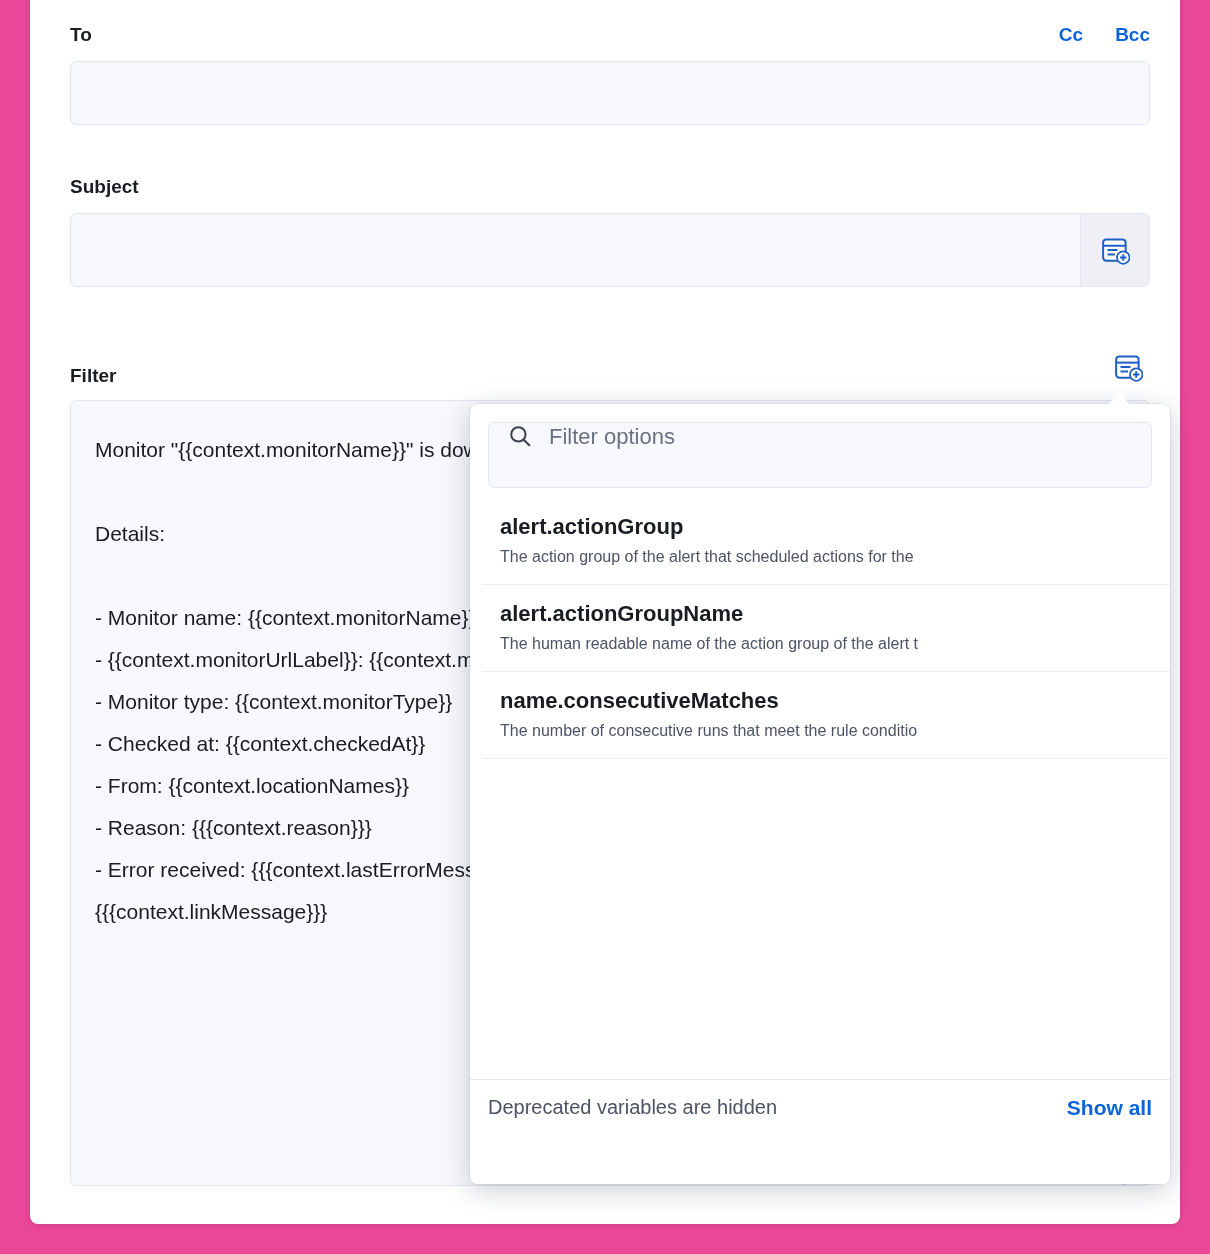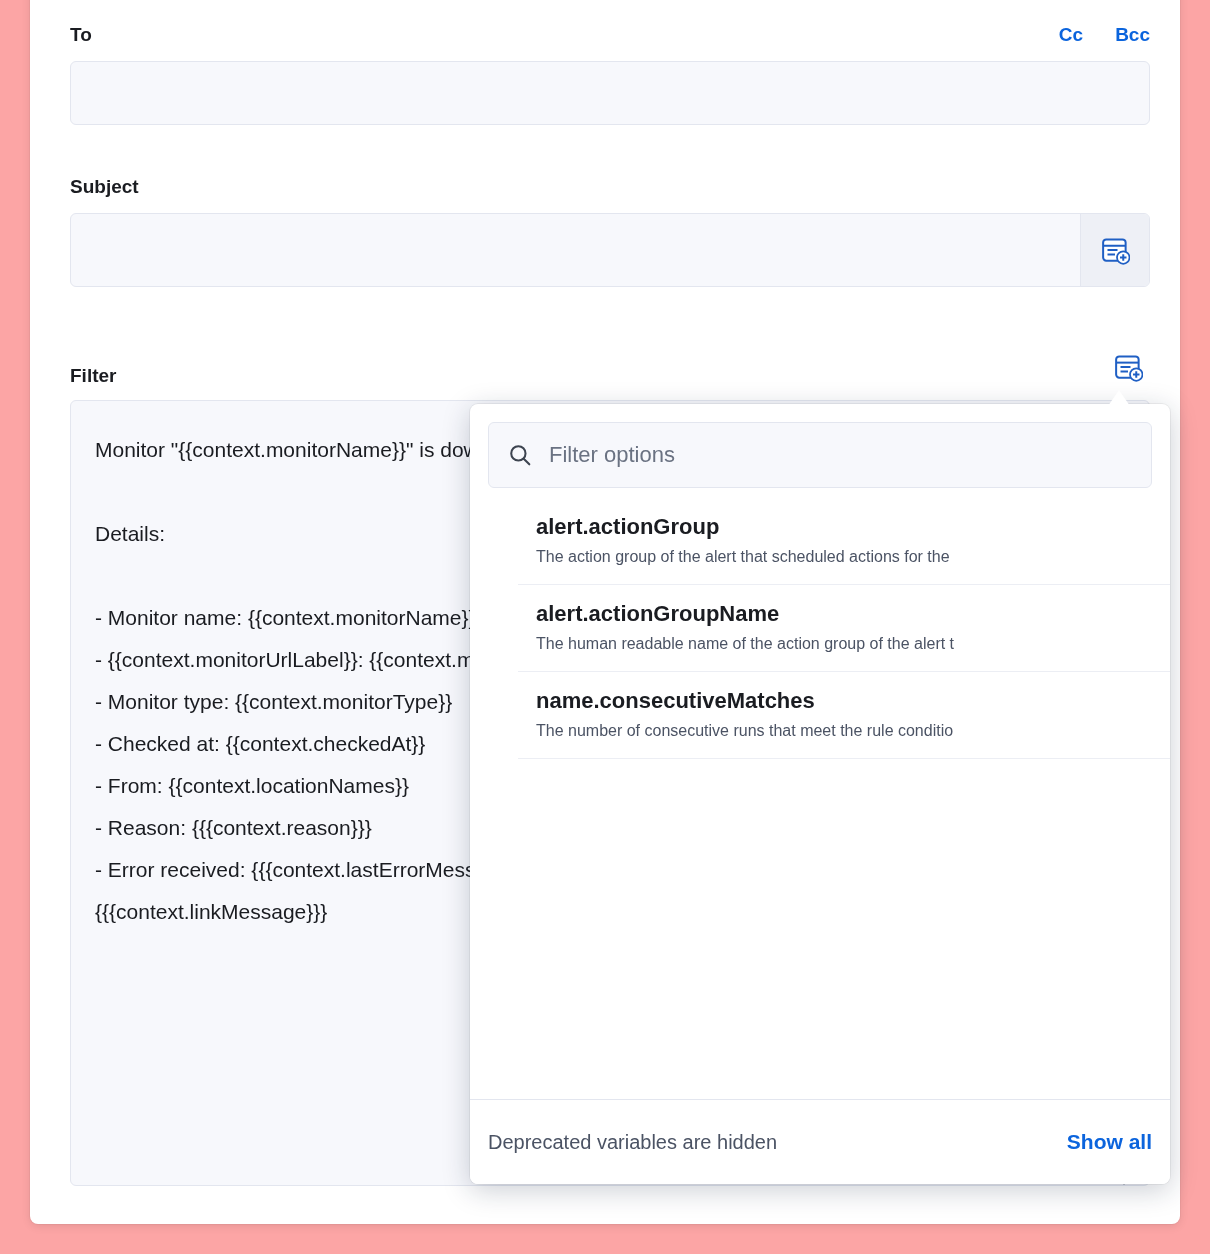--- a/index.html
+++ b/index.html
@@ -10,21 +10,21 @@
     height: 1254px;
     overflow: hidden;
     font-family: "Liberation Sans", sans-serif;
     -webkit-font-smoothing: antialiased;
   }
 
   #root {
     position: relative;
     width: 1210px;
     height: 1254px;
-    background: #fca5a5;
+    background: #ec4899;
   }
 
   
   .panel {
     position: absolute;
     left: 30px;
     top: -16px;
     width: 1150px;
     height: 1240px;
     background: #ffffff;
@@ -174,21 +174,21 @@
     clip-path: polygon(50% 0, 100% 100%, 0 100%);
     filter: drop-shadow(0 -2px 2px rgba(20,30,60,0.08));
     z-index: 5;
   }
 
   .filter-wrap {
     padding: 18px 18px 10px 18px;
   }
   .filter-box {
     display: flex;
-    align-items: center;
+    align-items: flex-start;
     gap: 14px;
     background: #f7f8fc;
     border: 1px solid #e3e6ef;
     border-radius: 6px;
     height: 66px;
     padding: 0 18px;
     box-sizing: border-box;
   }
   .filter-input {
     flex: 1 1 auto;
@@ -198,21 +198,20 @@
     font-size: 22px;
     color: #1a1c21;
     font-family: "Liberation Sans", sans-serif;
   }
   .filter-input::placeholder { color: #6a7282; }
 
   .options-list {
     flex: 1 1 auto;
     overflow: hidden;
     padding: 0 0 0 12px;
-    margin-left: 36px;
   }
 
   .option {
     padding: 16px 18px 18px 18px;
     border-bottom: 1px solid #eceef4;
     cursor: pointer;
   }
   .option-title {
     font-size: 22px;
     font-weight: bold;
@@ -225,23 +224,23 @@
     color: #4b5364;
     white-space: nowrap;
     overflow: hidden;
   }
 
   .popover-footer {
     flex: 0 0 auto;
     border-top: 1px solid #e3e6ef;
     height: 72px;
     display: flex;
-    align-items: center;
+    align-items: flex-start;
     justify-content: space-between;
-    padding: 6px 18px;
+    padding: 16px 18px;
     background: #ffffff;
   }
   .footer-note {
     font-size: 20px;
     color: #4b5364;
   }
   .footer-link {
     font-size: 21px;
     color: #0b64dd;
     font-weight: bold;

